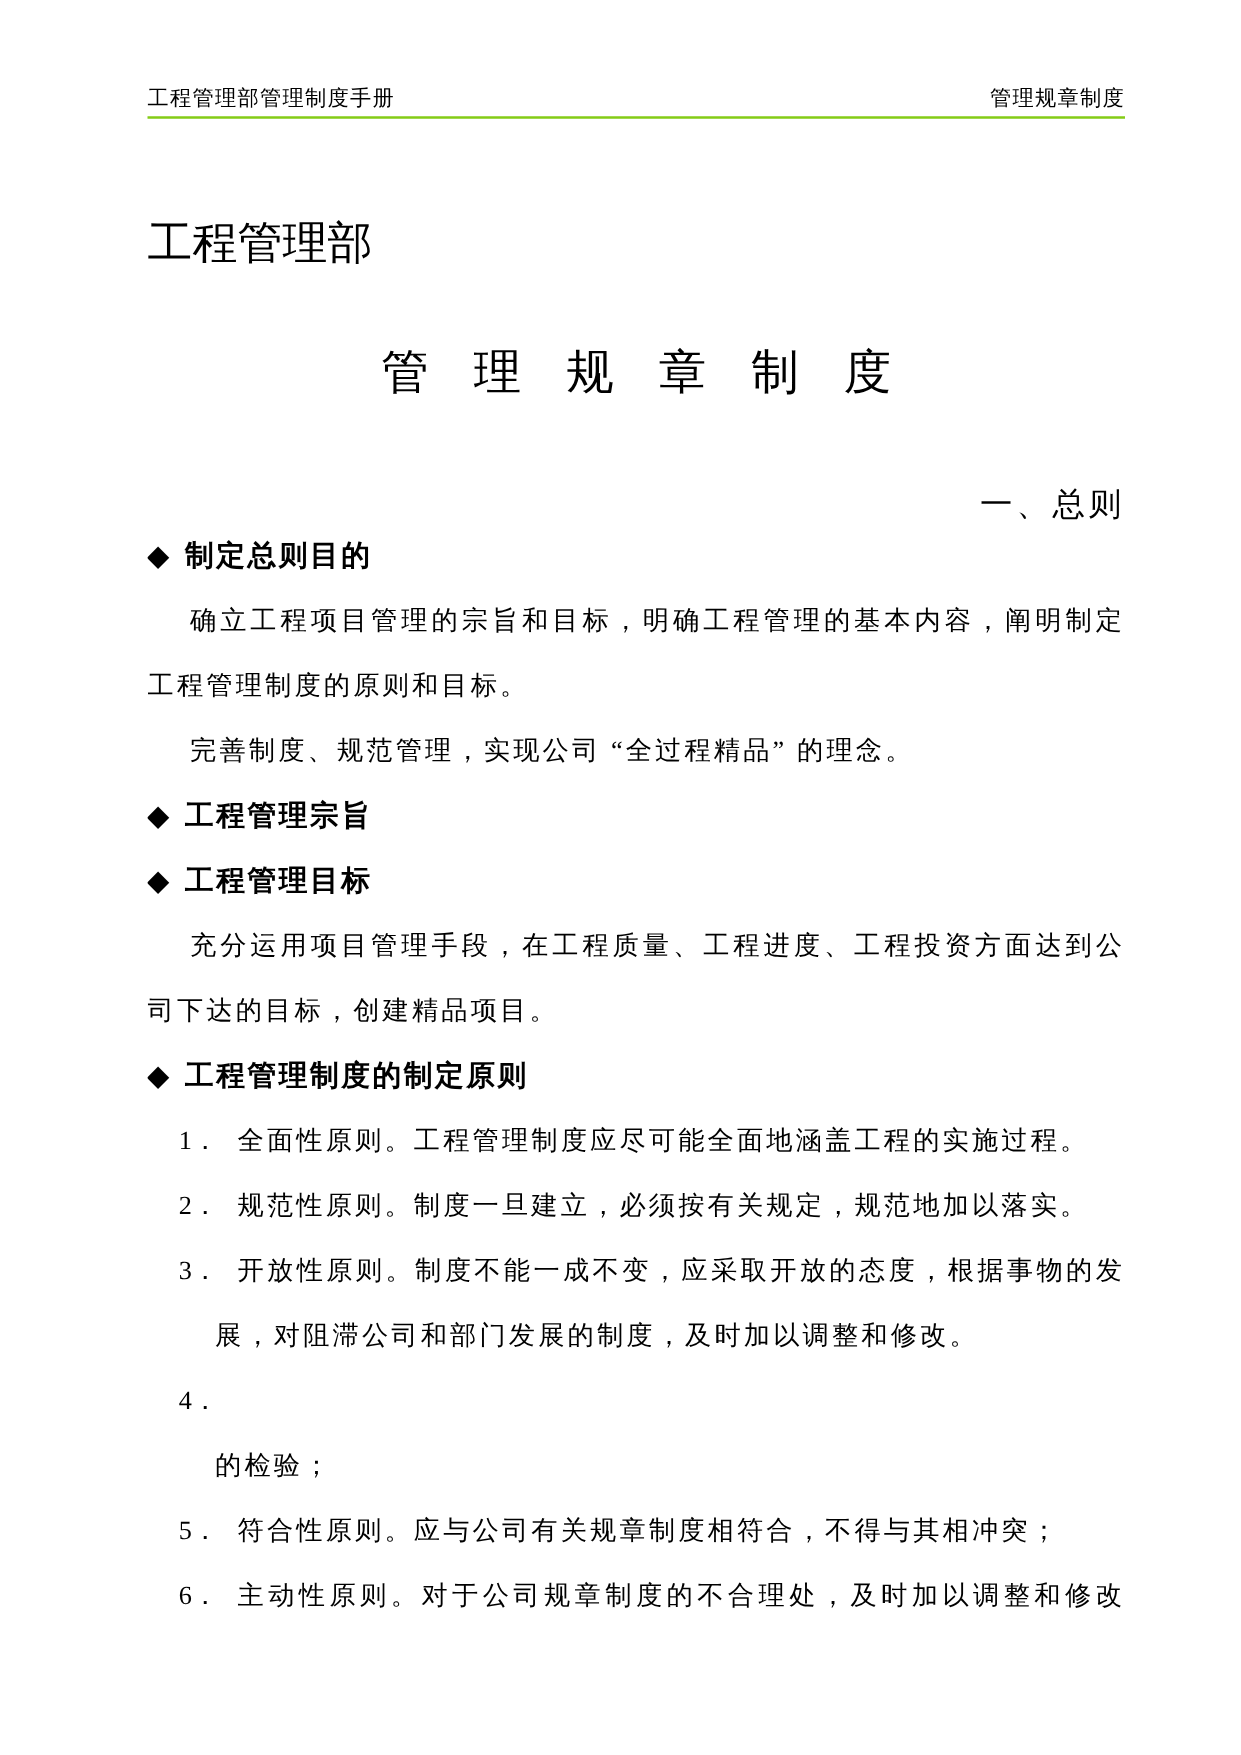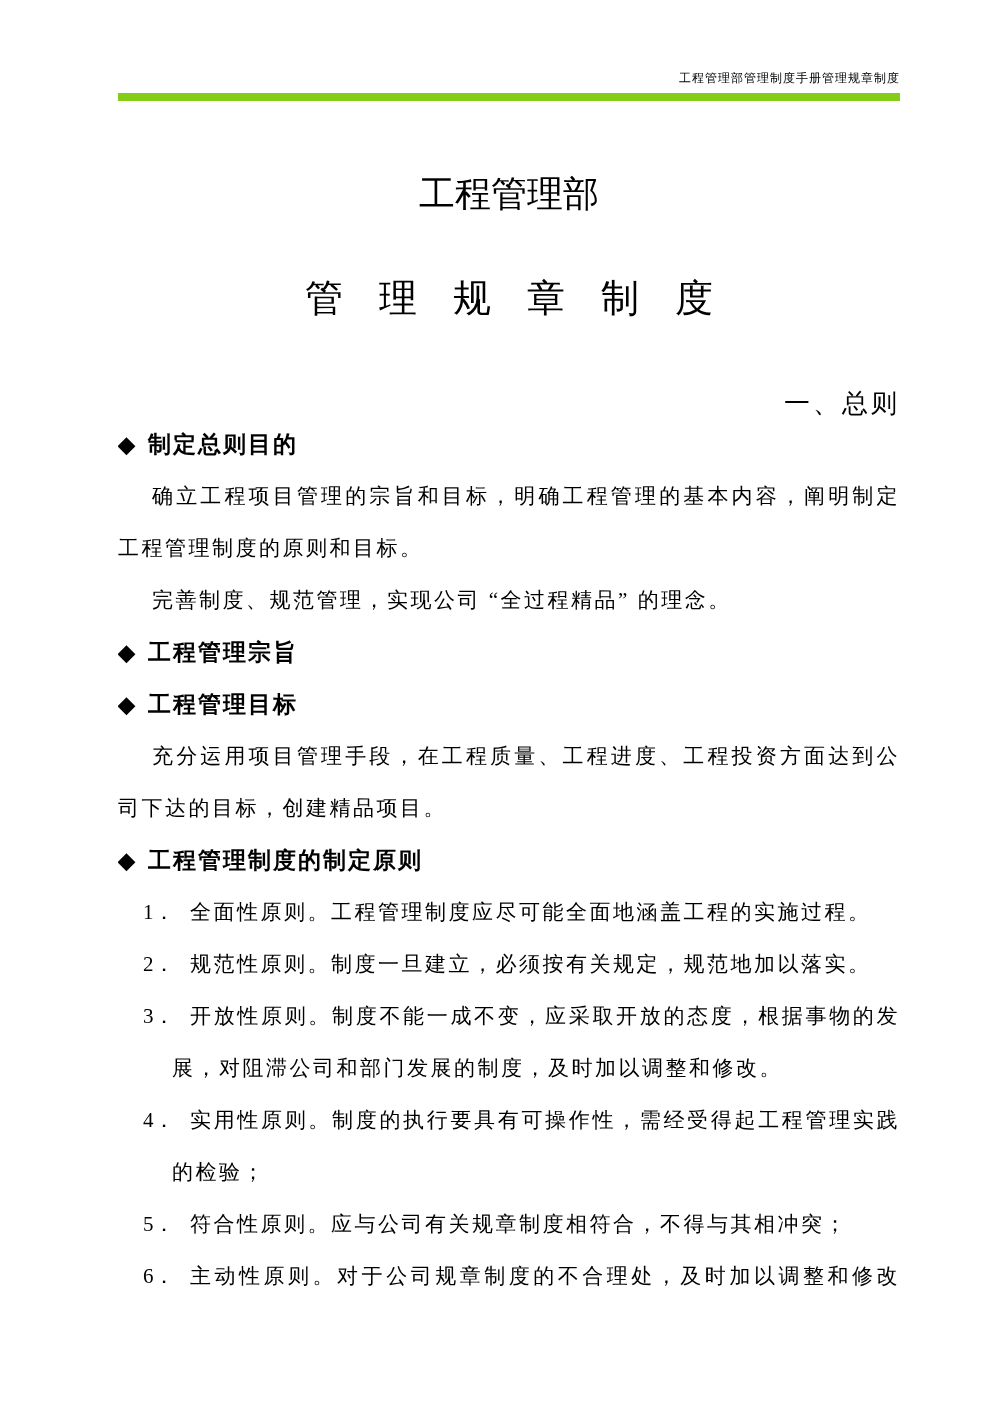--- a/index.html
+++ b/index.html
@@ -4,29 +4,29 @@
 <style>
   html,body { margin:0; padding:0; background:#ffffff; }
   .page {
     position:relative; width:993px; height:1404px;
     background:#ffffff; color:#000000; overflow:hidden;
     font-family:"Liberation Serif", serif;
   }
   
   .header {
     position:absolute; left:118px; top:71px; width:782px;
-    display:flex; justify-content:flex-end;
-    font-size:12px; line-height:15px; letter-spacing:1px;
-    border-bottom:8px solid #84cc16; padding-bottom:7px;
+    display:flex; justify-content:space-between;
+    font-size:17px; line-height:15px; letter-spacing:1px;
+    border-bottom:2px solid #84cc16; padding-bottom:7px;
     font-family:"Liberation Sans", sans-serif;
   }
   
   .doc-title {
     position:absolute; top:172px; left:118px; width:782px;
-    text-align:center; font-size:36px; line-height:44px;
+    font-size:36px; line-height:44px;
     font-family:"Liberation Sans", sans-serif;
   }
   .doc-subtitle {
     position:absolute; top:274px; left:118px; width:782px;
     text-align:center; font-size:38px; line-height:48px;
     font-family:"Liberation Sans", sans-serif;
   }
   .doc-subtitle span { letter-spacing:36px; margin-right:-36px; }
   .section-title {
     position:absolute; top:384px; left:118px; width:782px;
@@ -99,21 +99,21 @@
     <div class="line item-first">
       <span class="item-num">2．</span><span>规范性原则。制度一旦建立，必须按有关规定，规范地加以落实。</span>
     </div>
 
     <div class="line item-first fill">
       <span class="item-num">3．</span><span>开放性原则。制度不能一成不变，应采取开放的态度，根据事物的发</span>
     </div>
     <div class="line item-cont">展，对阻滞公司和部门发展的制度，及时加以调整和修改。</div>
 
     <div class="line item-first fill">
-      <span class="item-num">4．</span><span>实用性原则。制度的执行要具有可操作性，需经受得起工程管理实践</span>
+      <span class="item-num">4．</span>
     </div>
     <div class="line item-cont">的检验；</div>
 
     <div class="line item-first">
       <span class="item-num">5．</span><span>符合性原则。应与公司有关规章制度相符合，不得与其相冲突；</span>
     </div>
 
     <div class="line item-first fill">
       <span class="item-num">6．</span><span>主动性原则。对于公司规章制度的不合理处，及时加以调整和修改</span>
     </div>

